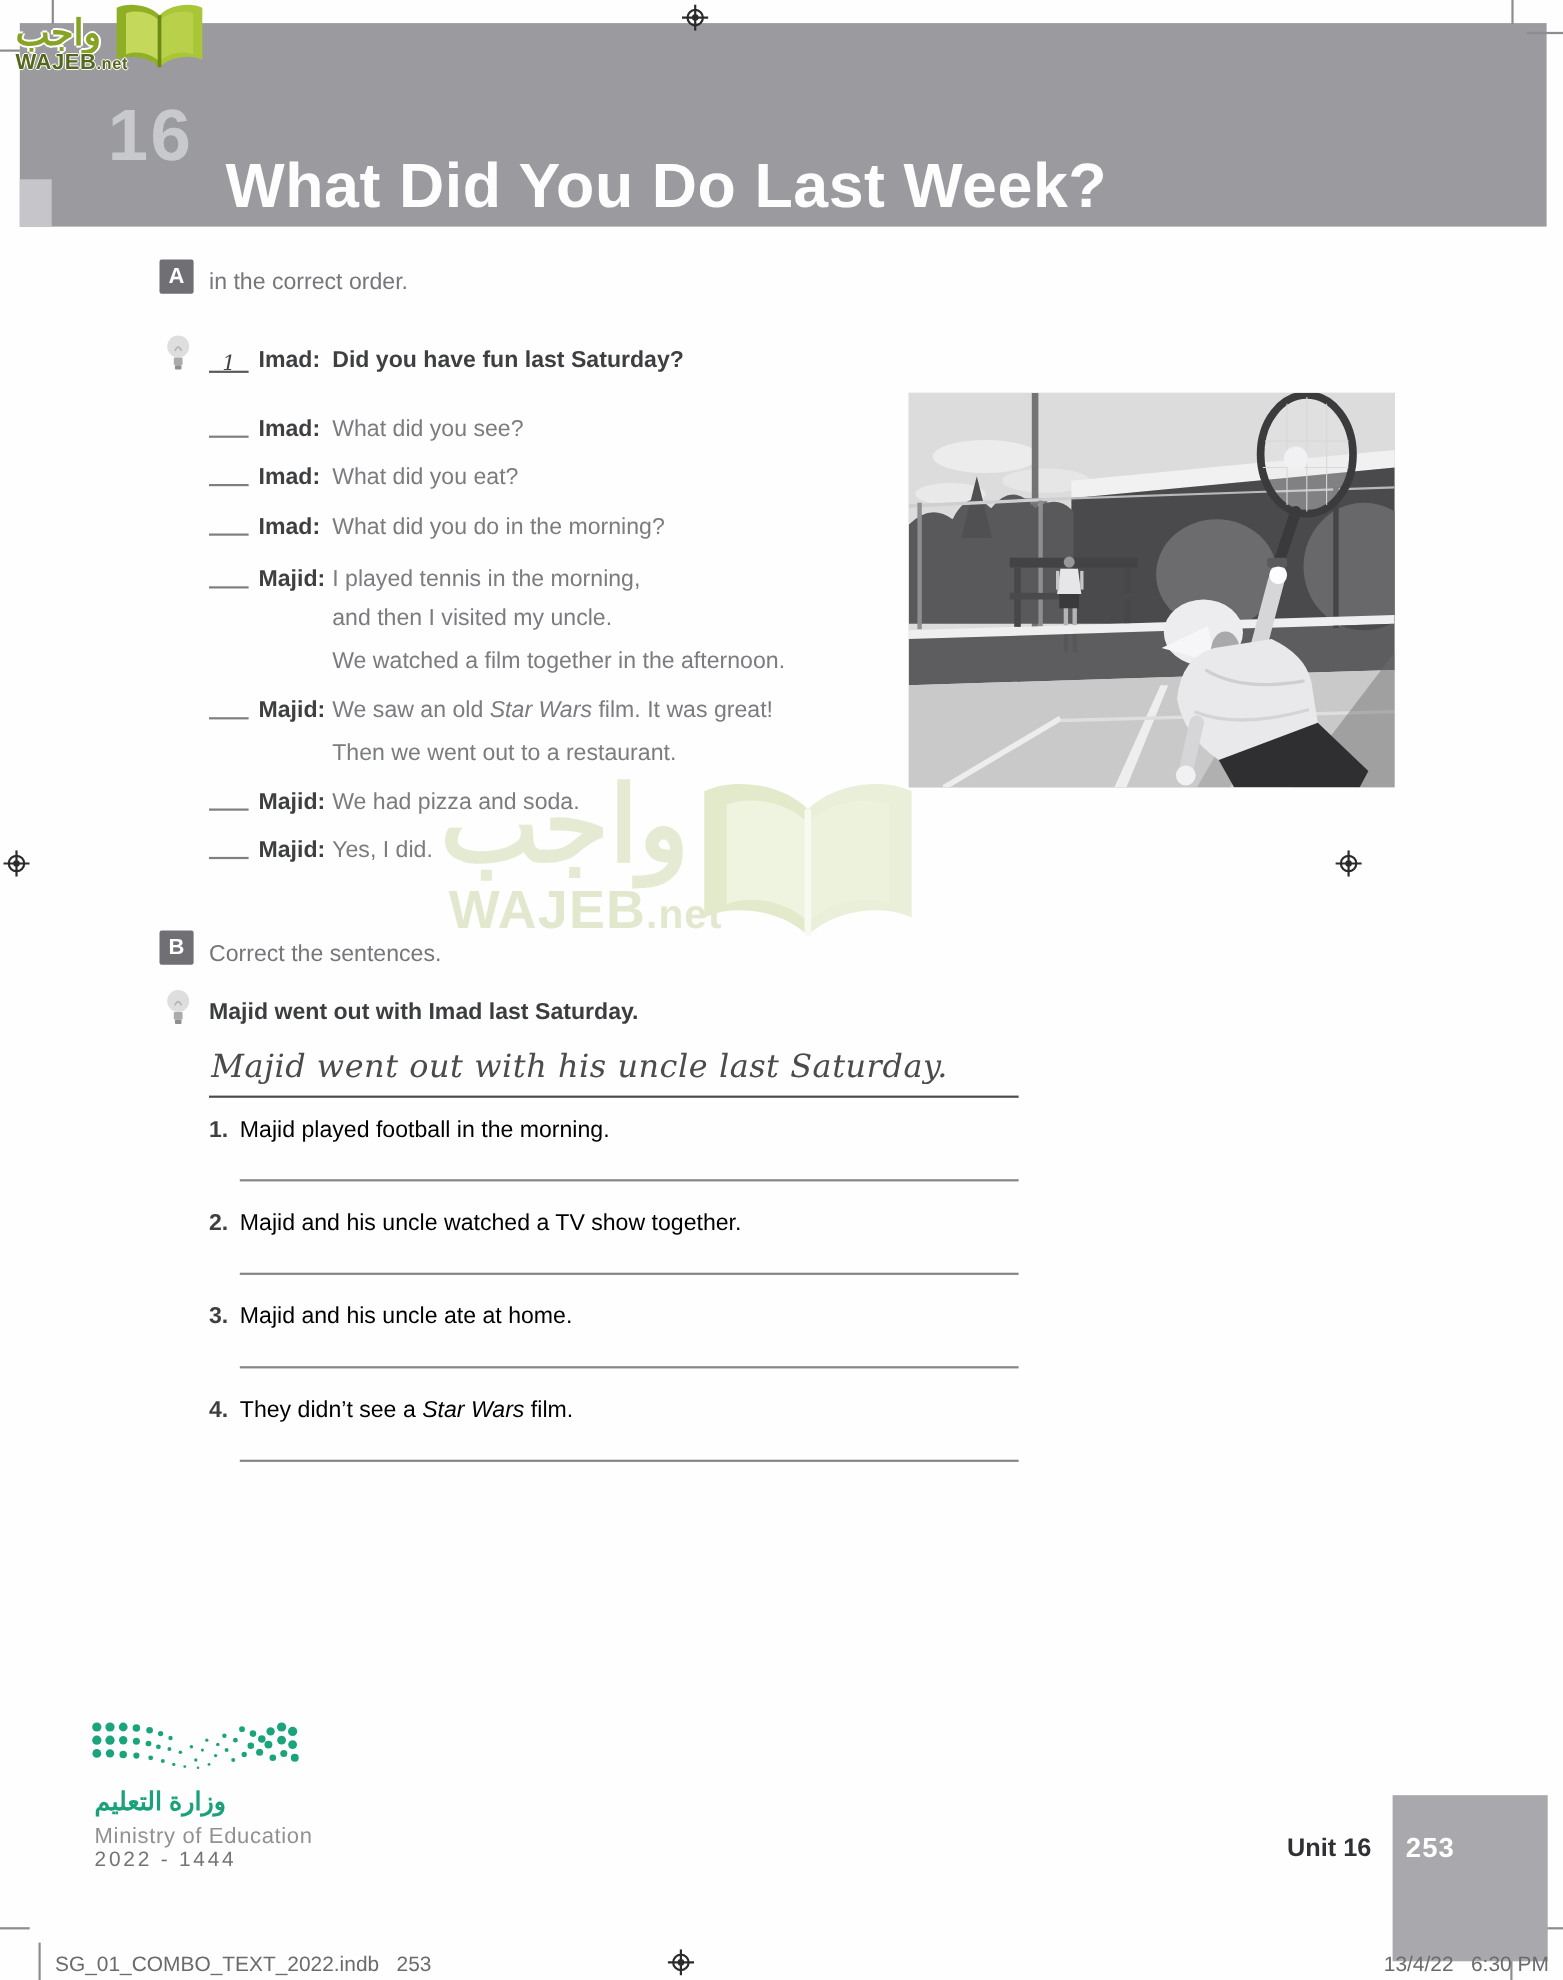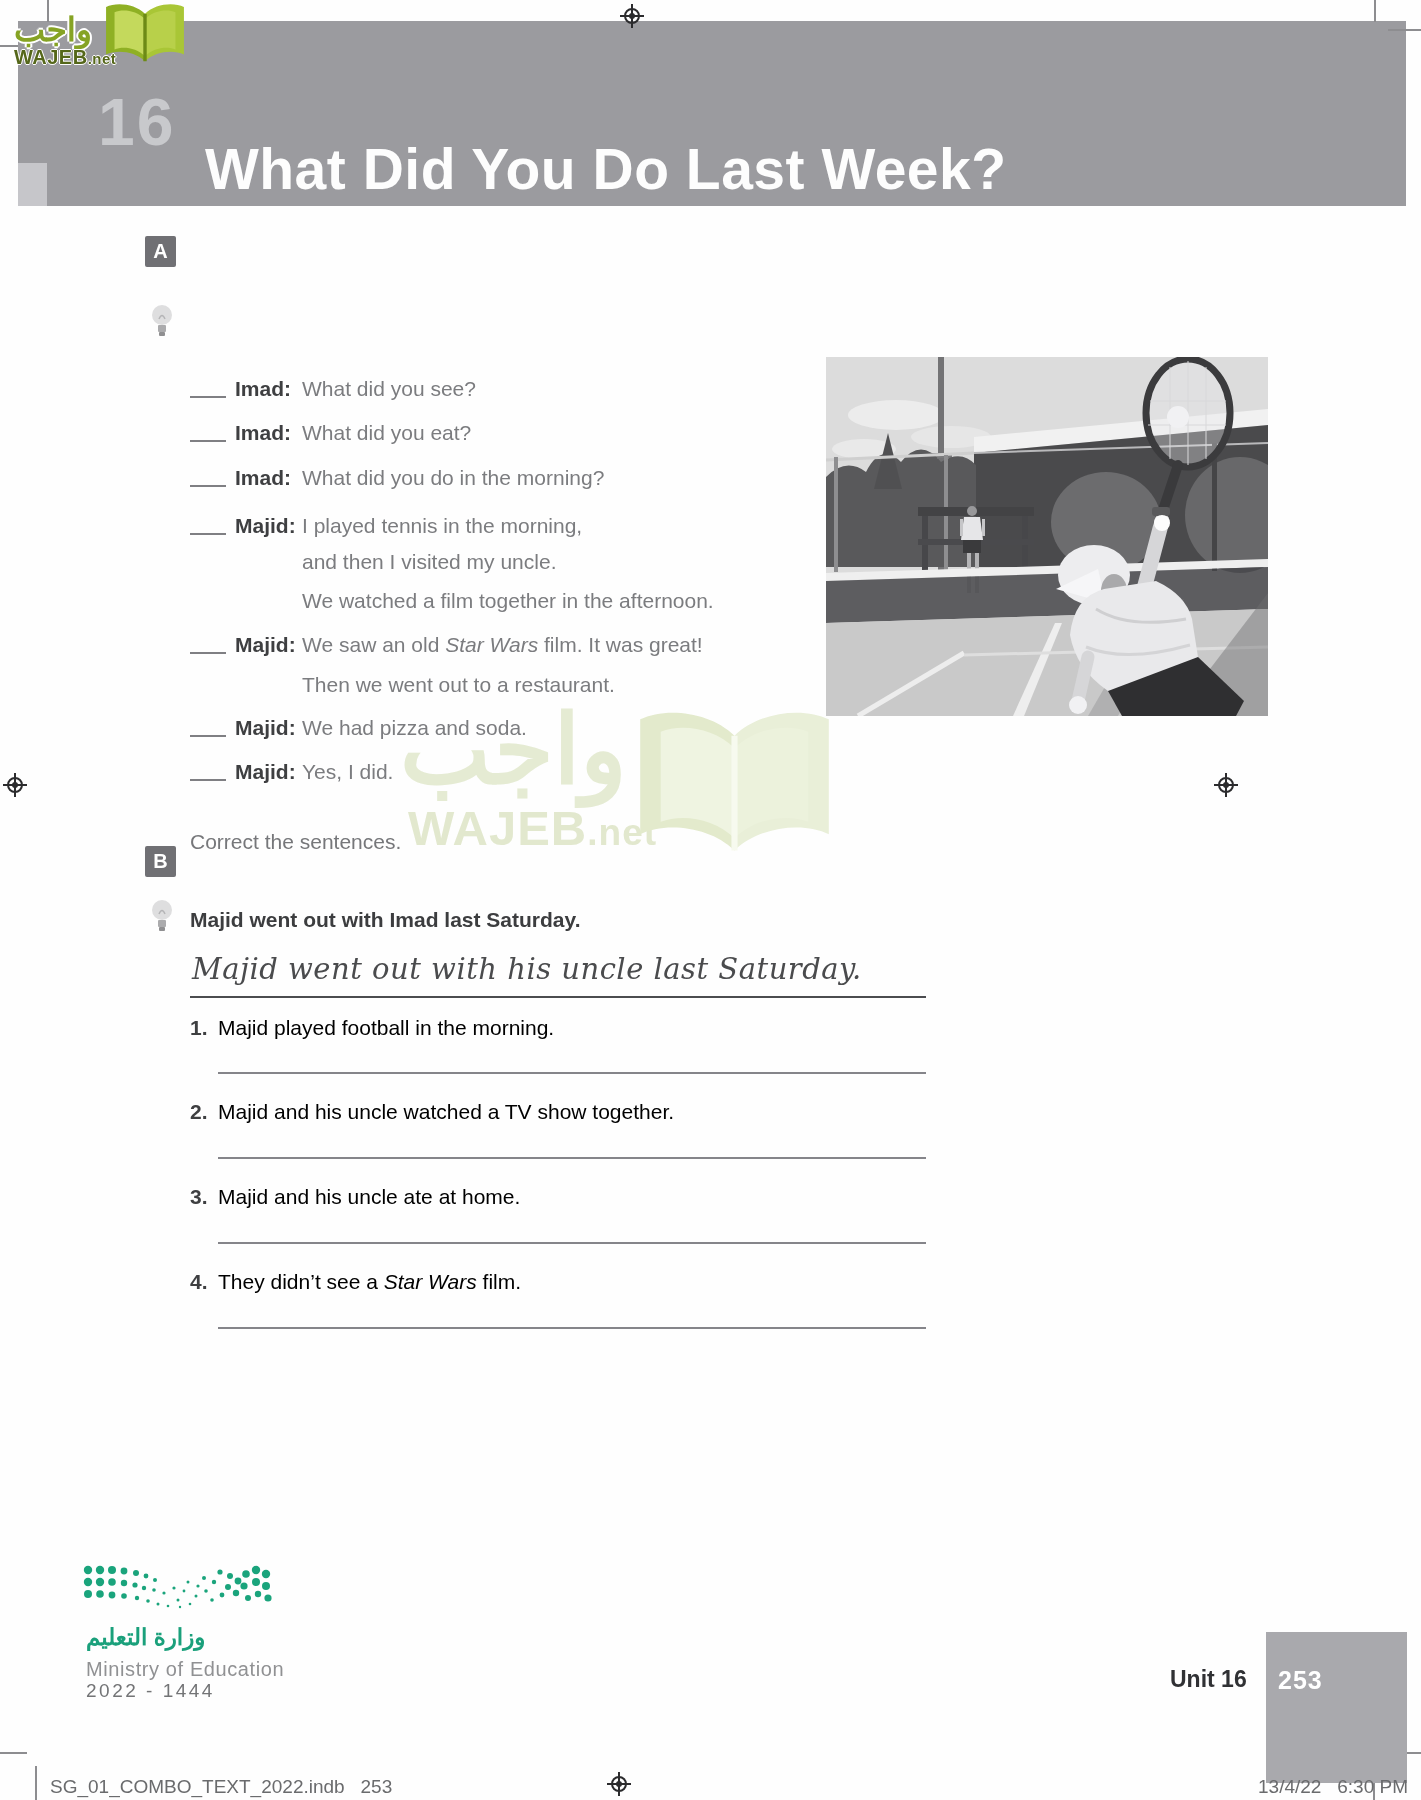--- a/index.html
+++ b/index.html
@@ -118,29 +118,33 @@
     </svg>
   <svg class="abs reg" style="left:607px;top:1772px" viewBox="0 0 24 24">
       <circle cx="12" cy="12" r="7" fill="none" stroke="#2b2b2d" stroke-width="2"></circle>
       <line x1="12" y1="0" x2="12" y2="24" stroke="#2b2b2d" stroke-width="2"></line>
       <line x1="0" y1="12" x2="24" y2="12" stroke="#2b2b2d" stroke-width="2"></line>
       <circle cx="12" cy="12" r="3" fill="#2b2b2d"></circle>
     </svg>
 
   <div class="abs letterbox" style="left:145px;top:236px">A</div>
   <div class="abs instr" style="left:190px;top:242px">
+    <div>in the correct order.</div>
   </div>
 
   <svg class="abs bulb" style="left:150px;top:303px" viewBox="0 0 24 40">
     <circle cx="12" cy="12" r="10" fill="#dededf"></circle>
     <path d="M9,16 Q12,9 15,16" stroke="#b5b5b7" stroke-width="1.5" fill="none"></path>
     <rect x="8" y="22" width="8" height="7" rx="1" fill="#ababad"></rect>
     <rect x="9" y="29" width="6" height="4" rx="1" fill="#8f8f91"></rect>
   </svg>
 
+  <div class="row" style="top:316px">
+    <span class="blank" style="border-color:#5a5a5e"><span class="hand">1</span></span><span class="spk">Imad:</span><span class="bold-dlg">Did you have fun last Saturday?</span>
+  </div>
   <div class="row" style="top:377px">
     <span class="blank"><span class="hand"></span></span><span class="spk">Imad:</span><span>What did you see?</span>
   </div>
   <div class="row" style="top:421px">
     <span class="blank"><span class="hand"></span></span><span class="spk">Imad:</span><span>What did you eat?</span>
   </div>
   <div class="row" style="top:466px">
     <span class="blank"><span class="hand"></span></span><span class="spk">Imad:</span><span>What did you do in the morning?</span>
   </div>
   <div class="row" style="top:514px">
@@ -214,21 +218,21 @@
       <path d="M244,278 Q248,240 278,232 L330,224 Q360,238 366,262 L372,300 Q360,330 330,342 L282,334 Q250,312 244,278 Z" fill="#e9e9eb"></path>
       <path d="M270,252 Q302,272 360,262" stroke="#cfcfd1" fill="none" stroke-width="3"></path>
       <path d="M260,290 Q300,306 364,288" stroke="#d4d4d6" fill="none" stroke-width="3"></path>
       <path d="M282,334 L372,300 L418,344 L410,359 L296,359 Z" fill="#2f2f31"></path>
       <line x1="262" y1="300" x2="252" y2="344" stroke="#d6d6d8" stroke-width="13" stroke-linecap="round"></line>
       <circle cx="252" cy="348" r="9" fill="#f1f1f3"></circle>
     </svg>
   </div>
 
   <div class="abs letterbox" style="left:145px;top:846px">B</div>
-  <div class="abs instr" style="left:190px;top:827px">Correct the sentences.</div>
+  <div class="abs instr" style="left:190px;top:853px">Correct the sentences.</div>
 
   <svg class="abs bulb" style="left:150px;top:898px" viewBox="0 0 24 40">
     <circle cx="12" cy="12" r="10" fill="#dededf"></circle>
     <path d="M9,16 Q12,9 15,16" stroke="#b5b5b7" stroke-width="1.5" fill="none"></path>
     <rect x="8" y="22" width="8" height="7" rx="1" fill="#ababad"></rect>
     <rect x="9" y="29" width="6" height="4" rx="1" fill="#8f8f91"></rect>
   </svg>
 
   <div class="abs ex-prompt">Majid went out with Imad last Saturday.</div>
   <div class="abs ex-answer">Majid went out with his uncle last Saturday.</div>

